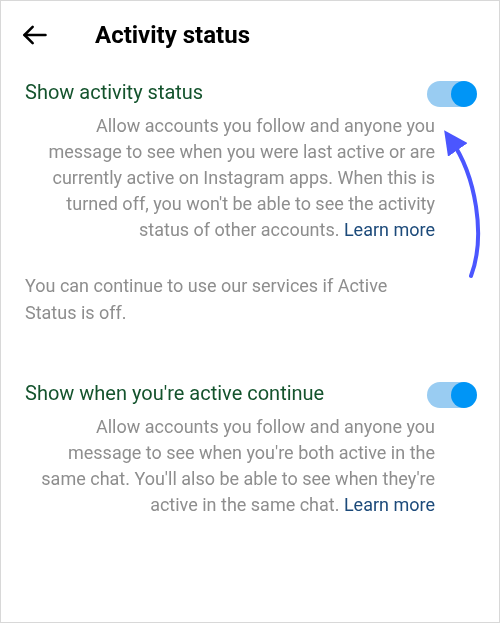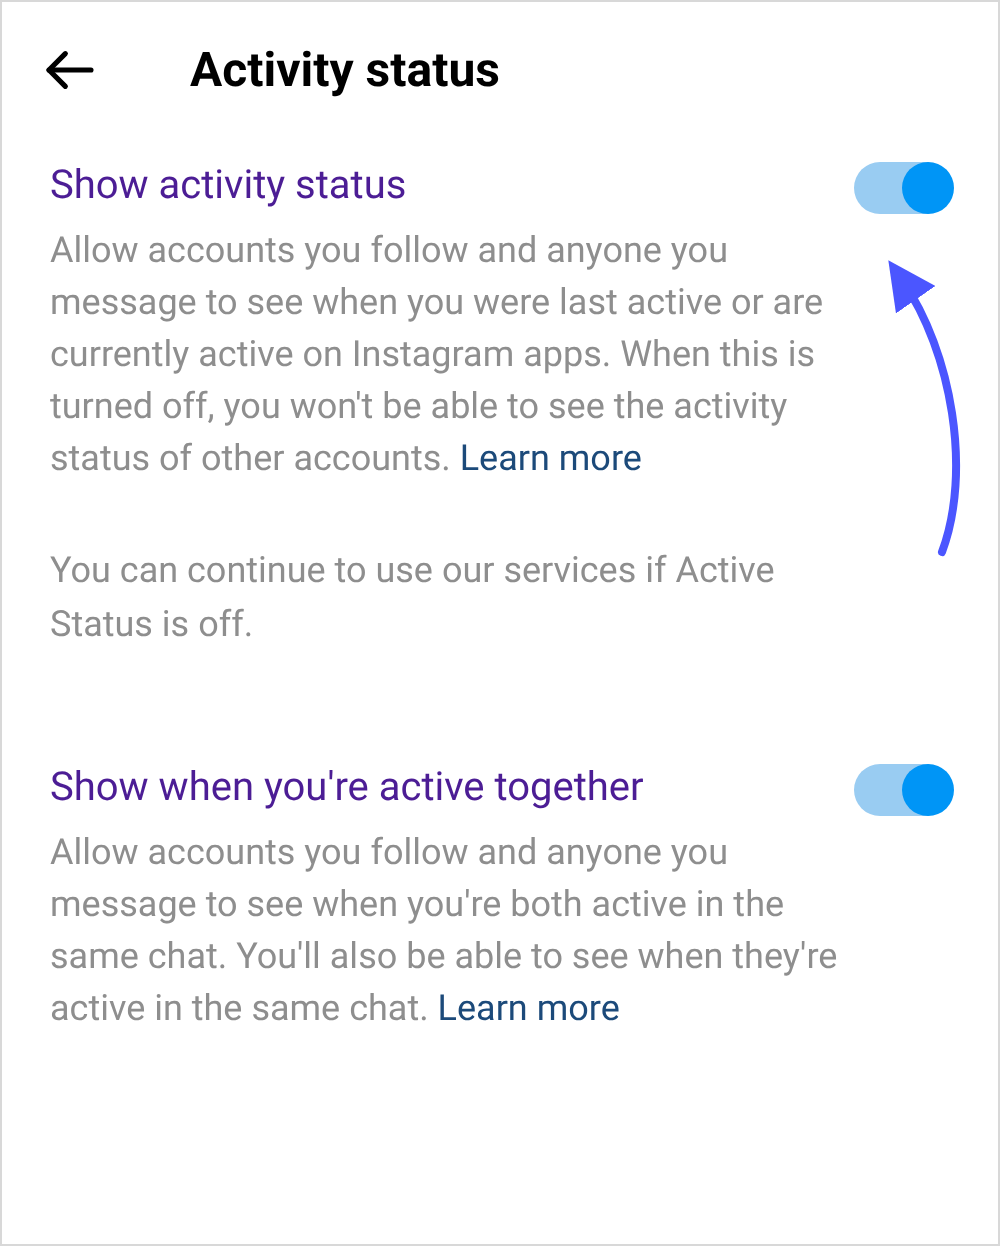--- a/index.html
+++ b/index.html
@@ -44,21 +44,21 @@
       margin-bottom: 30px;
     }
     .setting-row {
       display: flex;
       align-items: flex-start;
       justify-content: space-between;
       margin-bottom: 6px;
     }
     .setting-title {
       font-size: 20px;
-      color: #4c1d95;
+      color: #14532d;
       font-weight: 400;
       flex: 1;
       line-height: 1.3;
     }
     .toggle {
       width: 48px;
       height: 26px;
       background: #99ccf2;
       border-radius: 14px;
       position: relative;
@@ -75,20 +75,21 @@
       border-radius: 50%;
       position: absolute;
       right: -2px;
       top: 0px;
     }
     .setting-desc {
       font-size: 18px;
       color: #8e8e8e;
       line-height: 1.45;
       max-width: 410px;
+      text-align: right;
     }
     .learn-more {
       color: #1c4a7a;
       display: inline;
       cursor: pointer;
     }
     .sub-note {
       font-size: 18px;
       color: #8e8e8e;
       line-height: 1.45;
@@ -126,21 +127,21 @@
     </div>
     <div class="setting-desc">
       <span>Allow accounts you follow and anyone you message to see when you were last active or are currently active on Instagram apps. When this is turned off, you won't be able to see the activity status of other accounts. </span><span class="learn-more">Learn more</span>
     </div>
   </div>
 
   <div class="sub-note">You can continue to use our services if Active Status is off.</div>
 
   <div class="setting-block">
     <div class="setting-row">
-      <div class="setting-title">Show when you're active together</div>
+      <div class="setting-title">Show when you're active continue</div>
       <div class="toggle">
         <div class="toggle-knob"></div>
       </div>
     </div>
     <div class="setting-desc">
       <span>Allow accounts you follow and anyone you message to see when you're both active in the same chat. You'll also be able to see when they're active in the same chat. </span><span class="learn-more">Learn more</span>
     </div>
   </div>
 
 </div>

